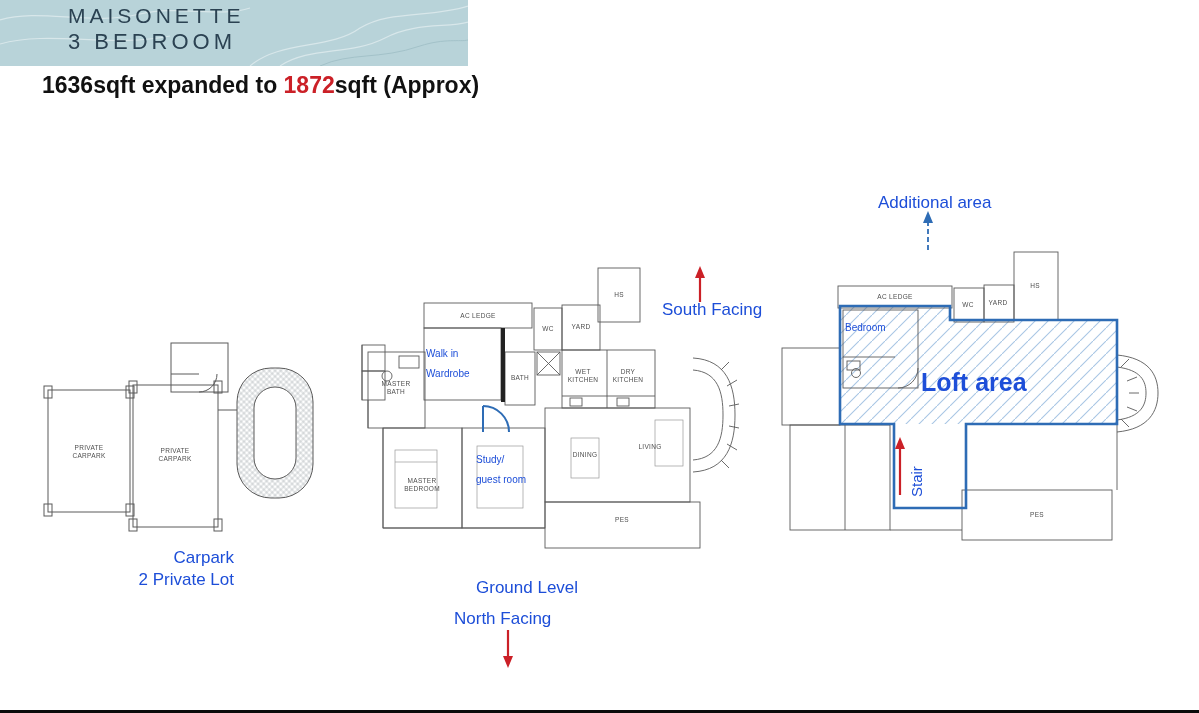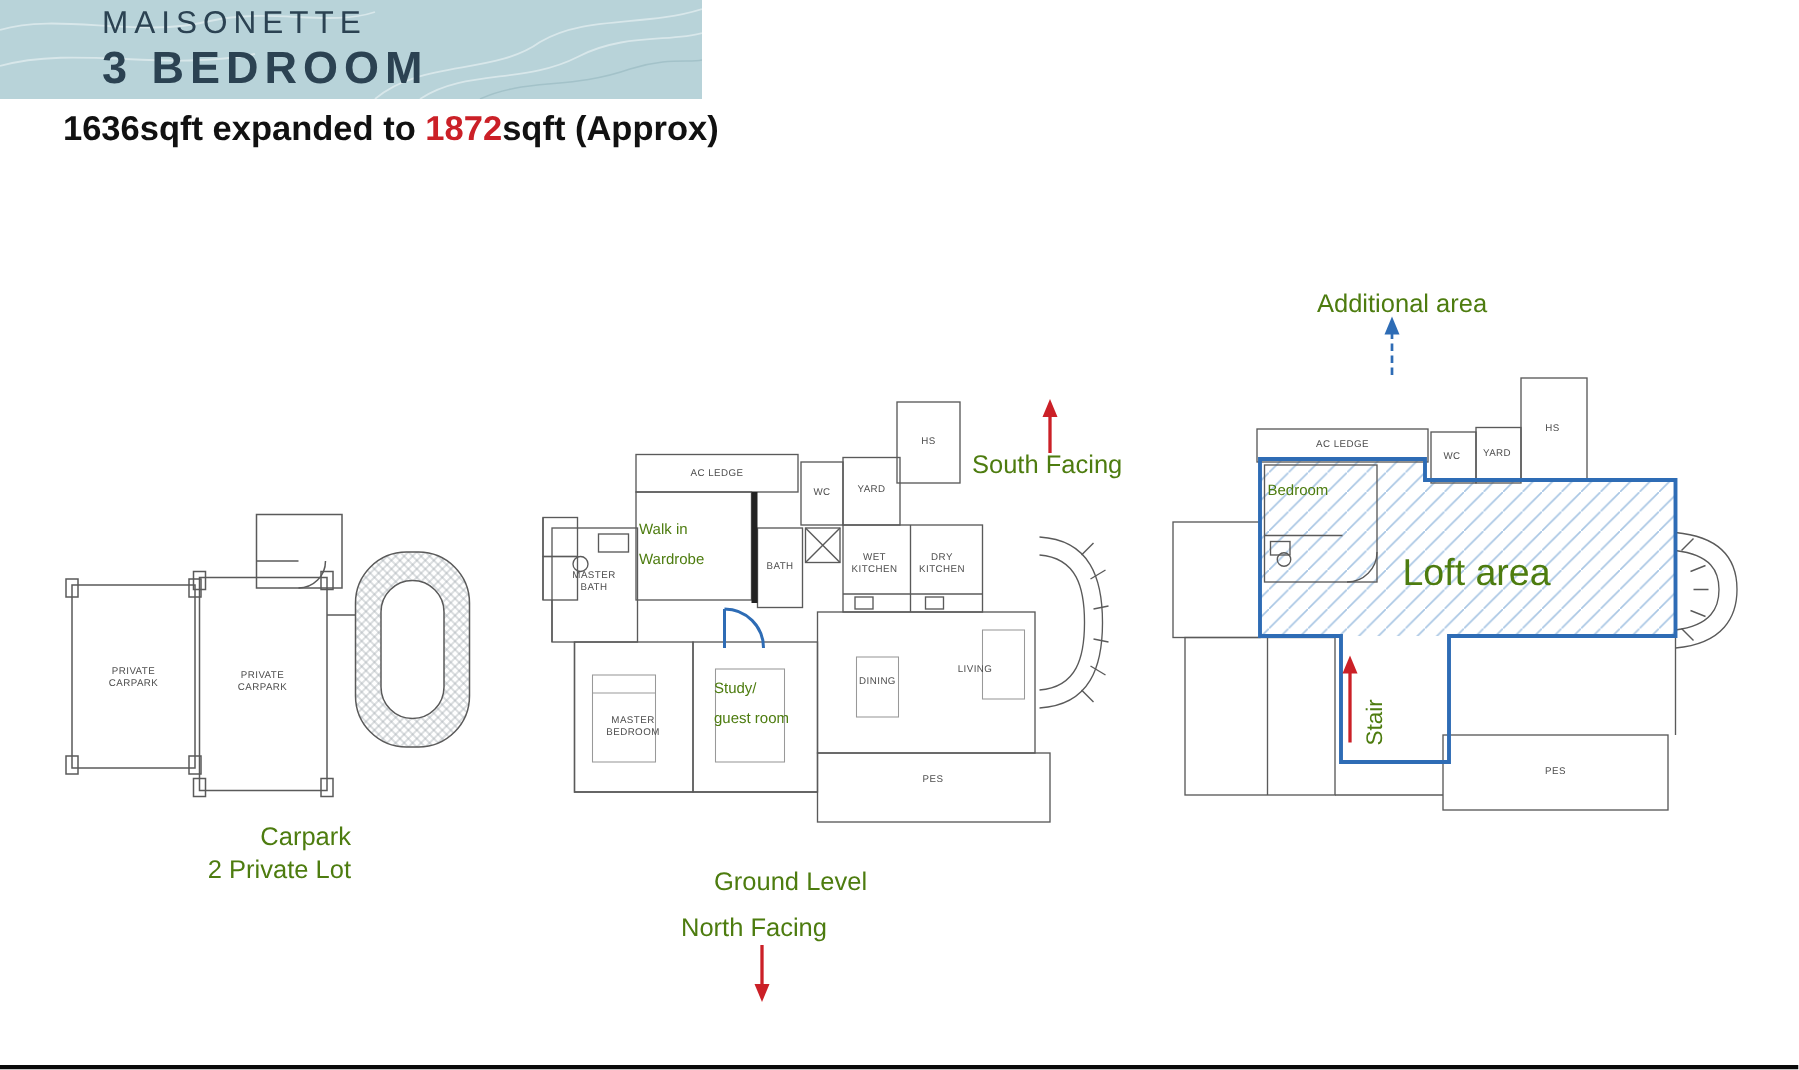--- a/index.html
+++ b/index.html
@@ -6,32 +6,32 @@
   .page{
     position:relative;width:1199px;height:713px;background:#ffffff;overflow:hidden;
     font-family:"Liberation Sans", sans-serif;
     border-bottom:3px solid #0a0a0a;
     box-sizing:border-box;
   }
   .banner{position:absolute;left:0;top:0;width:468px;height:79px;}
   .banner svg{position:absolute;left:0;top:0;}
   .banner-text{position:absolute;left:68px;top:4px;color:#2b4252;}
   .banner-title{font-size:21px;letter-spacing:4px;font-weight:500;}
-  .banner-subtitle{font-size:30px;letter-spacing:4px;font-weight:700;margin-top:1px;}
+  .banner-subtitle{font-size:22px;letter-spacing:4px;font-weight:400;margin-top:1px;}
   .sqft{position:absolute;left:6px;top:72px;font-size:23px;font-weight:600;color:#111;margin-left:36px;}
   .sqft .hl{color:#cb2027;font-weight:700;}
   .plan{position:absolute;}
   .tiny{
     position:absolute;transform:translate(-50%,-50%);
     font-size:6.5px;line-height:8px;color:#4e4e4e;
     white-space:pre-line;text-align:center;letter-spacing:.3px;
   }
-  .note{position:absolute;color:#4d7c0f;font-size:17px;line-height:22px;white-space:pre-line;}
+  .note{position:absolute;color:#1d4ed8;font-size:17px;line-height:22px;white-space:pre-line;}
   .note-sm{font-size:10px;line-height:20px;}
-  .note-xl{font-size:25px;line-height:28px;font-weight:400;margin-left:14px;}
+  .note-xl{font-size:25px;line-height:28px;font-weight:700;}
   .note-center{text-align:right;}
   .note-vert{writing-mode:vertical-rl;transform:rotate(180deg);font-size:15px;}
 </style>
 </head>
 <body>
 
 <div class="page">
 
   <div class="banner">
     <svg width="468" height="66" viewBox="0 0 468 66">
@@ -207,21 +207,21 @@
   <div class="tiny" style="left:1037px;top:515px">PES</div>
 
   <div class="note note-center" style="left:40px;top:547px;width:194px">Carpark
 2 Private Lot</div>
 
   <div class="note note-sm" style="left:426px;top:344px">Walk in
 Wardrobe</div>
   <div class="note note-sm" style="left:476px;top:450px">Study/
 guest room</div>
 
-  <div class="note" style="left:648px;top:299px">South Facing</div>
+  <div class="note" style="left:662px;top:299px">South Facing</div>
   <div class="note" style="left:476px;top:577px">Ground Level</div>
   <div class="note" style="left:454px;top:608px">North Facing</div>
 
   <div class="note" style="left:878px;top:192px">Additional area</div>
   <div class="note note-sm" style="left:845px;top:318px">Bedroom</div>
   <div class="note note-xl" style="left:921px;top:368px">Loft area</div>
   <div class="note note-vert" style="left:906px;top:437px;height:60px">Stair</div>
 
 </div>
 

